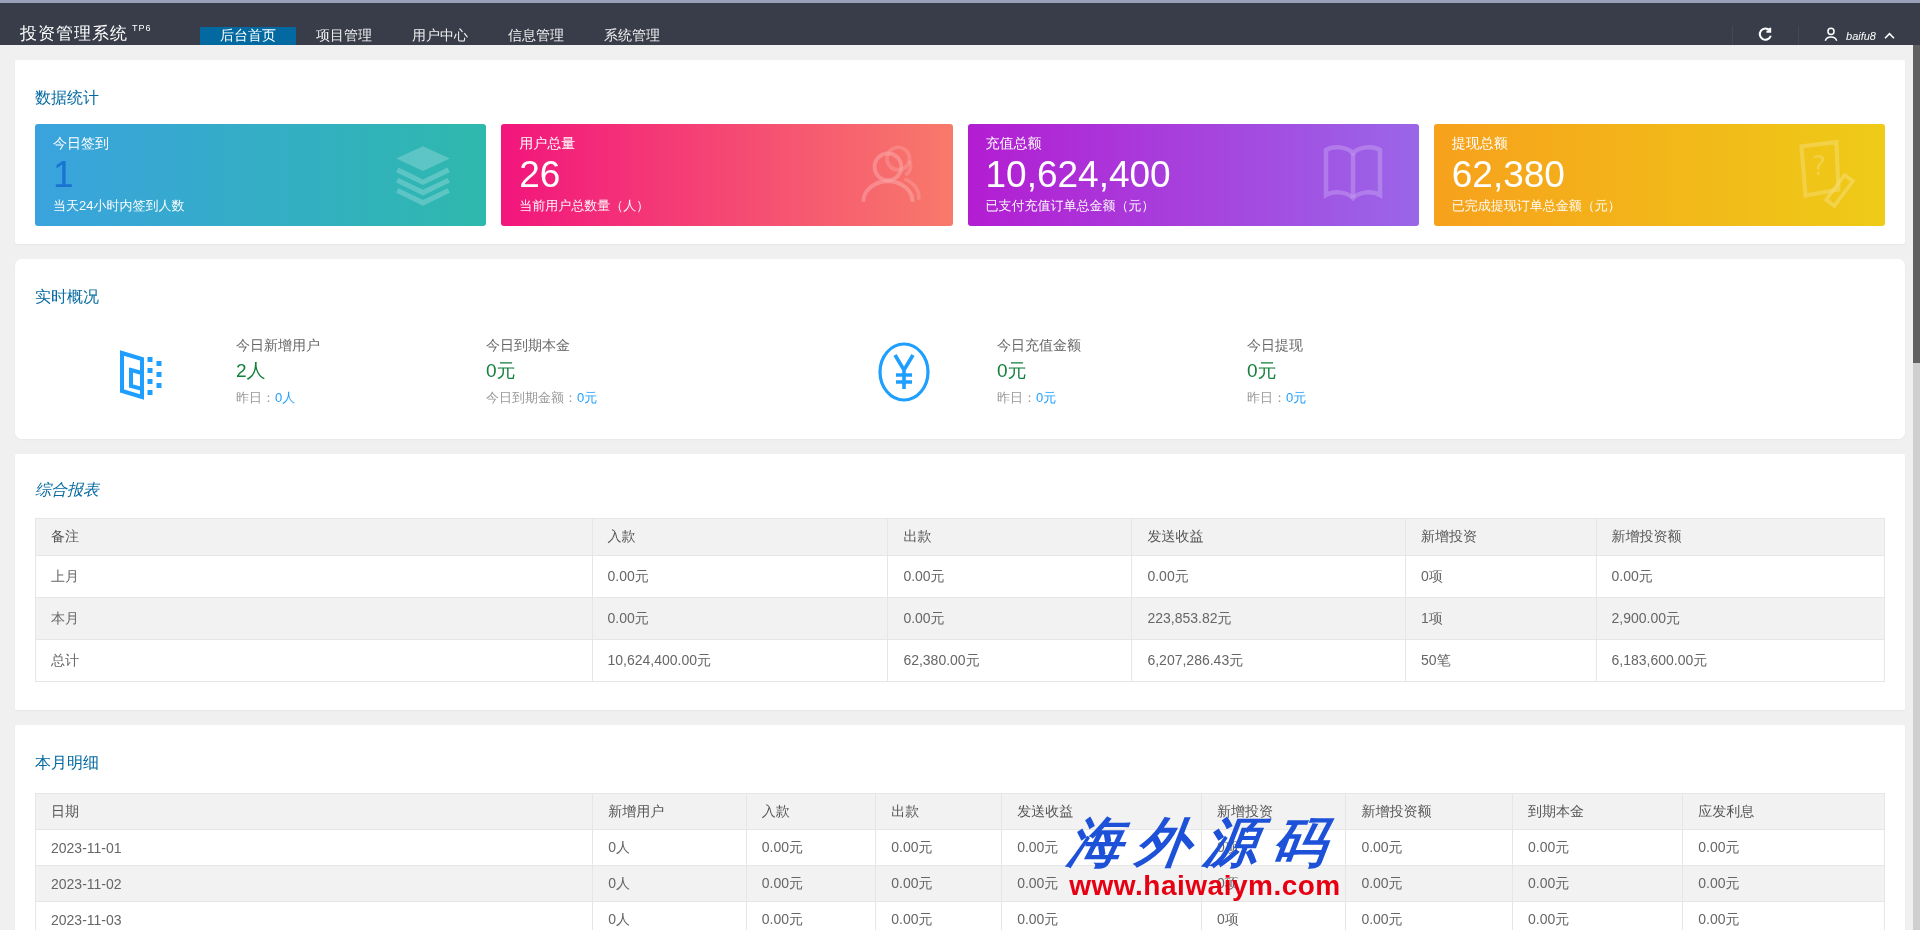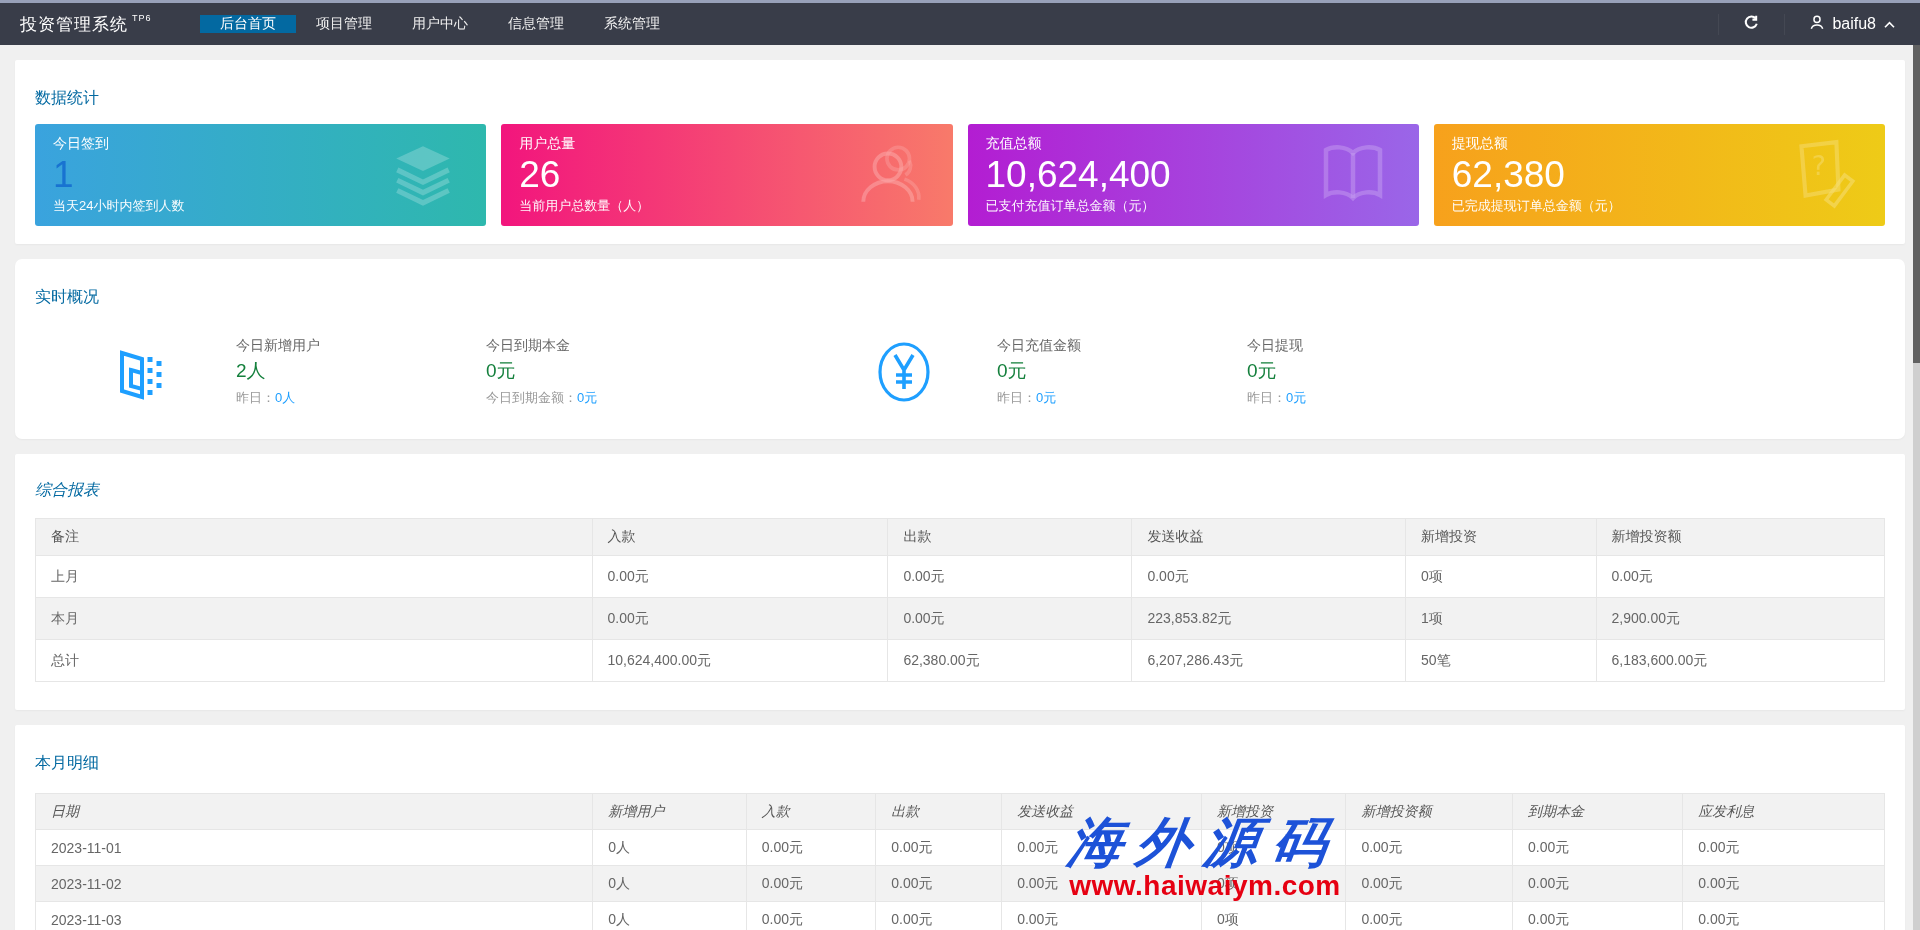--- a/index.html
+++ b/index.html
@@ -3,28 +3,28 @@
 <meta charset="utf-8">
 <style>
   * { margin:0; padding:0; box-sizing:border-box; }
   html,body { width:1920px; height:930px; overflow:hidden; }
   body {
     font-family:"Liberation Sans","DejaVu Sans",sans-serif;
     background:#f0f0f0; color:#666; position:relative;
   }
   
   .top-strip { height:3px; background:#98a1b9; }
-  .navbar { height:42px; background:#393D49; display:flex; align-items:center; color:#fff; }
+  .navbar { height:42px; background:#393D49; display:flex; align-items:flex-end; color:#fff; }
   .logo { width:200px; display:flex; align-items:center; padding-left:20px; font-size:17px; letter-spacing:1px; }
   .logo sup { font-size:9px; margin-left:4px; top:-6px; position:relative; }
   .nav-menu { display:flex; align-items:stretch; }
   .nav-item { width:96px; display:flex; align-items:center; justify-content:center; font-size:14px; color:#f0f0f0; cursor:pointer; }
   .nav-item.active { background:#0369a1; color:#fff; }
   .nav-right { margin-left:auto; display:flex; align-items:stretch; }
-  .nav-right .nav-btn { display:flex; align-items:center; padding:0 24px; border-left:1px solid rgba(255,255,255,0.06); cursor:pointer; font-size:16px; gap:7px; }
+  .nav-right .nav-btn { display:flex; align-items:center; padding:0 24px; border-left:1px solid rgba(255,255,255,0.06); cursor:pointer; font-size:11px; gap:7px;font-style:italic; }
   .icon-svg { display:inline-block; vertical-align:middle; }
   
   .content { padding:0 15px; }
   .panel { background:#fff; border-radius:2px; margin-top:15px; box-shadow:0 1px 2px rgba(0,0,0,0.04); }
   .panel-title { font-size:16px; color:#0369a1; line-height:20px; }
   
   #panel-stats { padding:28px 20px 18px; }
   #panel-stats .panel-title { margin-bottom:16px; }
   .cards-row { display:flex; gap:15px; }
   .stat-card { flex:1; height:102px; border-radius:3px; color:#fff; padding:11px 18px; position:relative; overflow:hidden; }
@@ -55,21 +55,21 @@
   #panel-report { padding:26px 20px 28px; }
   #panel-report .panel-title { margin-bottom:18px;font-style:italic; }
   #panel-detail { padding:28px 20px 20px; }
   #panel-detail .panel-title { margin-bottom:20px; }
   table.data-table { width:100%; border-collapse:collapse; font-size:14px; }
   table.data-table th, table.data-table td { border:1px solid #e6e6e6; text-align:left; padding:0 15px; font-weight:400; }
   table.data-table th { background:#f2f2f2; color:#555; }
   table.data-table td { color:#666; background:#fff; }
   table.data-table tbody tr:nth-child(even) td { background:#f2f2f2; }
   #report-table th { height:37px; }  #report-table td { height:42px; }
-  #detail-table th { height:36px;font-style:italic; }  #detail-table td { height:36px; }
+  #detail-table th { height:36px; }  #detail-table td { height:36px; }
   #report-table th:nth-child(1){width:30.1%} #report-table th:nth-child(2){width:16%}
   #report-table th:nth-child(3){width:13.2%} #report-table th:nth-child(4){width:14.8%}
   #report-table th:nth-child(5){width:10.3%} #report-table th:nth-child(6){width:15.6%}
   #detail-table th:nth-child(1){width:30.1%} #detail-table th:nth-child(2){width:8.3%}
   #detail-table th:nth-child(3){width:7%}    #detail-table th:nth-child(4){width:6.8%}
   #detail-table th:nth-child(5){width:10.8%} #detail-table th:nth-child(6){width:7.8%}
   #detail-table th:nth-child(7){width:9%}    #detail-table th:nth-child(8){width:9.2%}
   #detail-table th:nth-child(9){width:10.9%}
   
   .watermark { position:absolute; left:1040px; top:814px; z-index:60; pointer-events:none; text-align:center; width:330px; }

